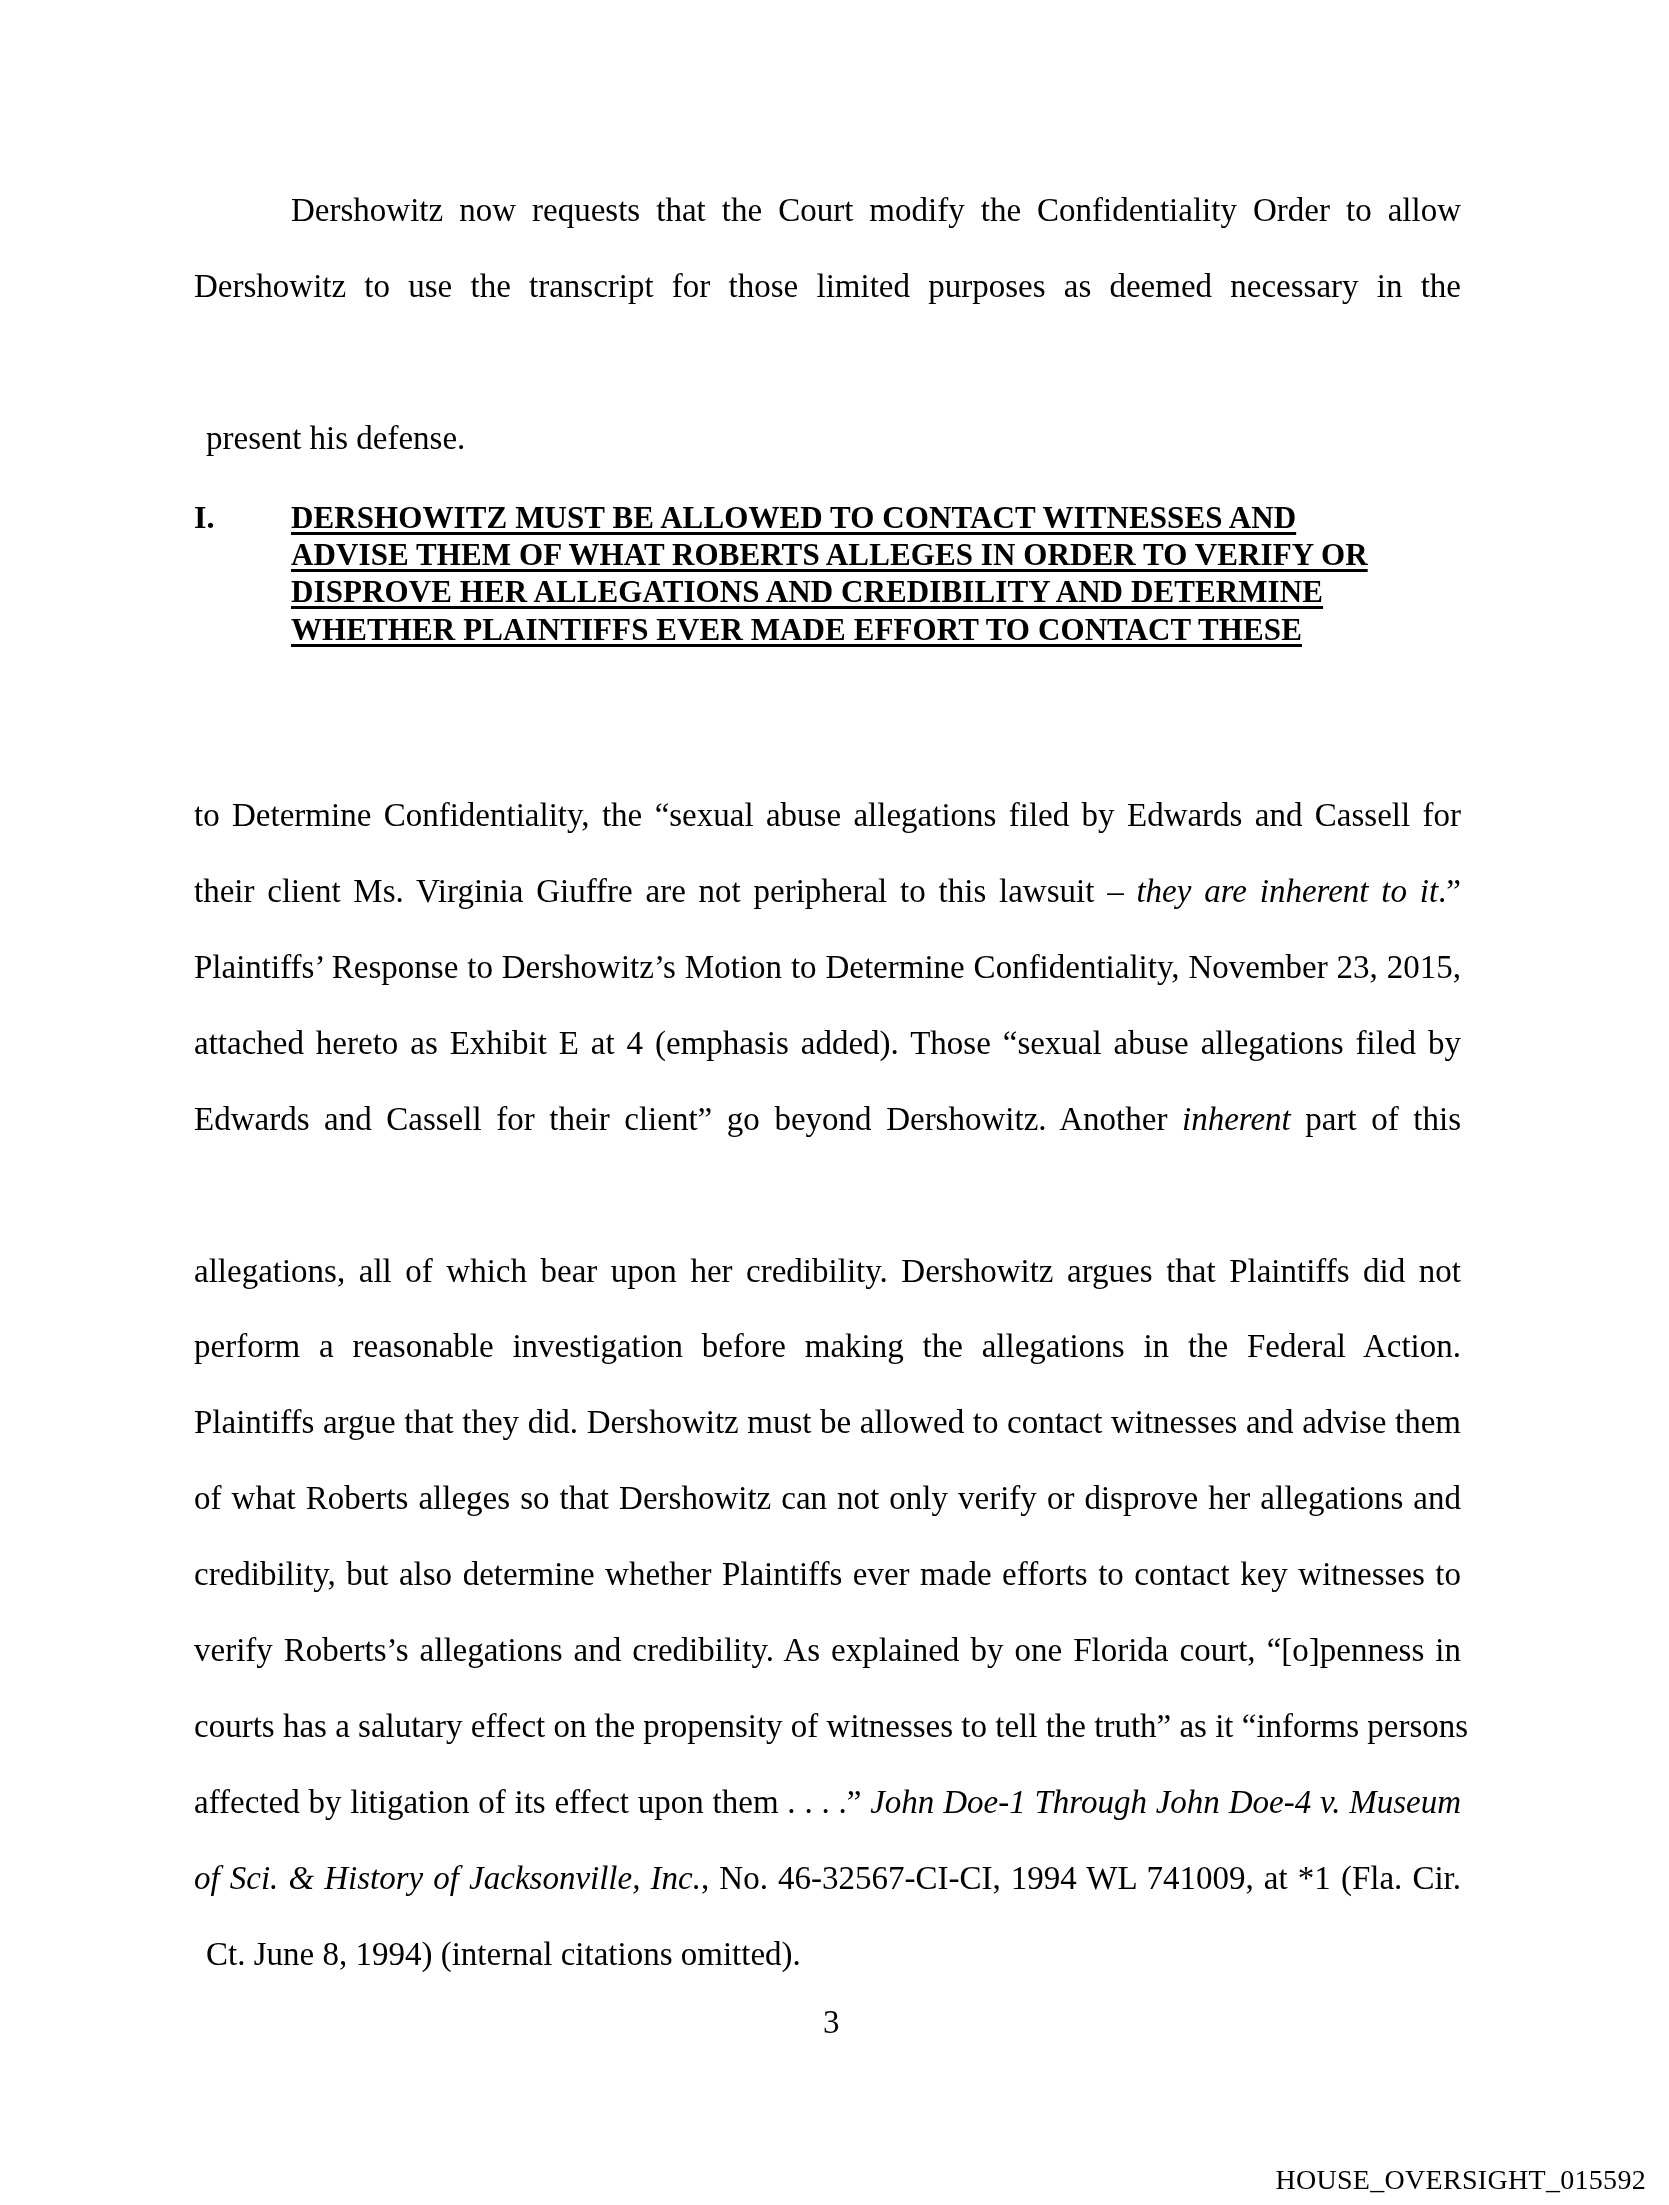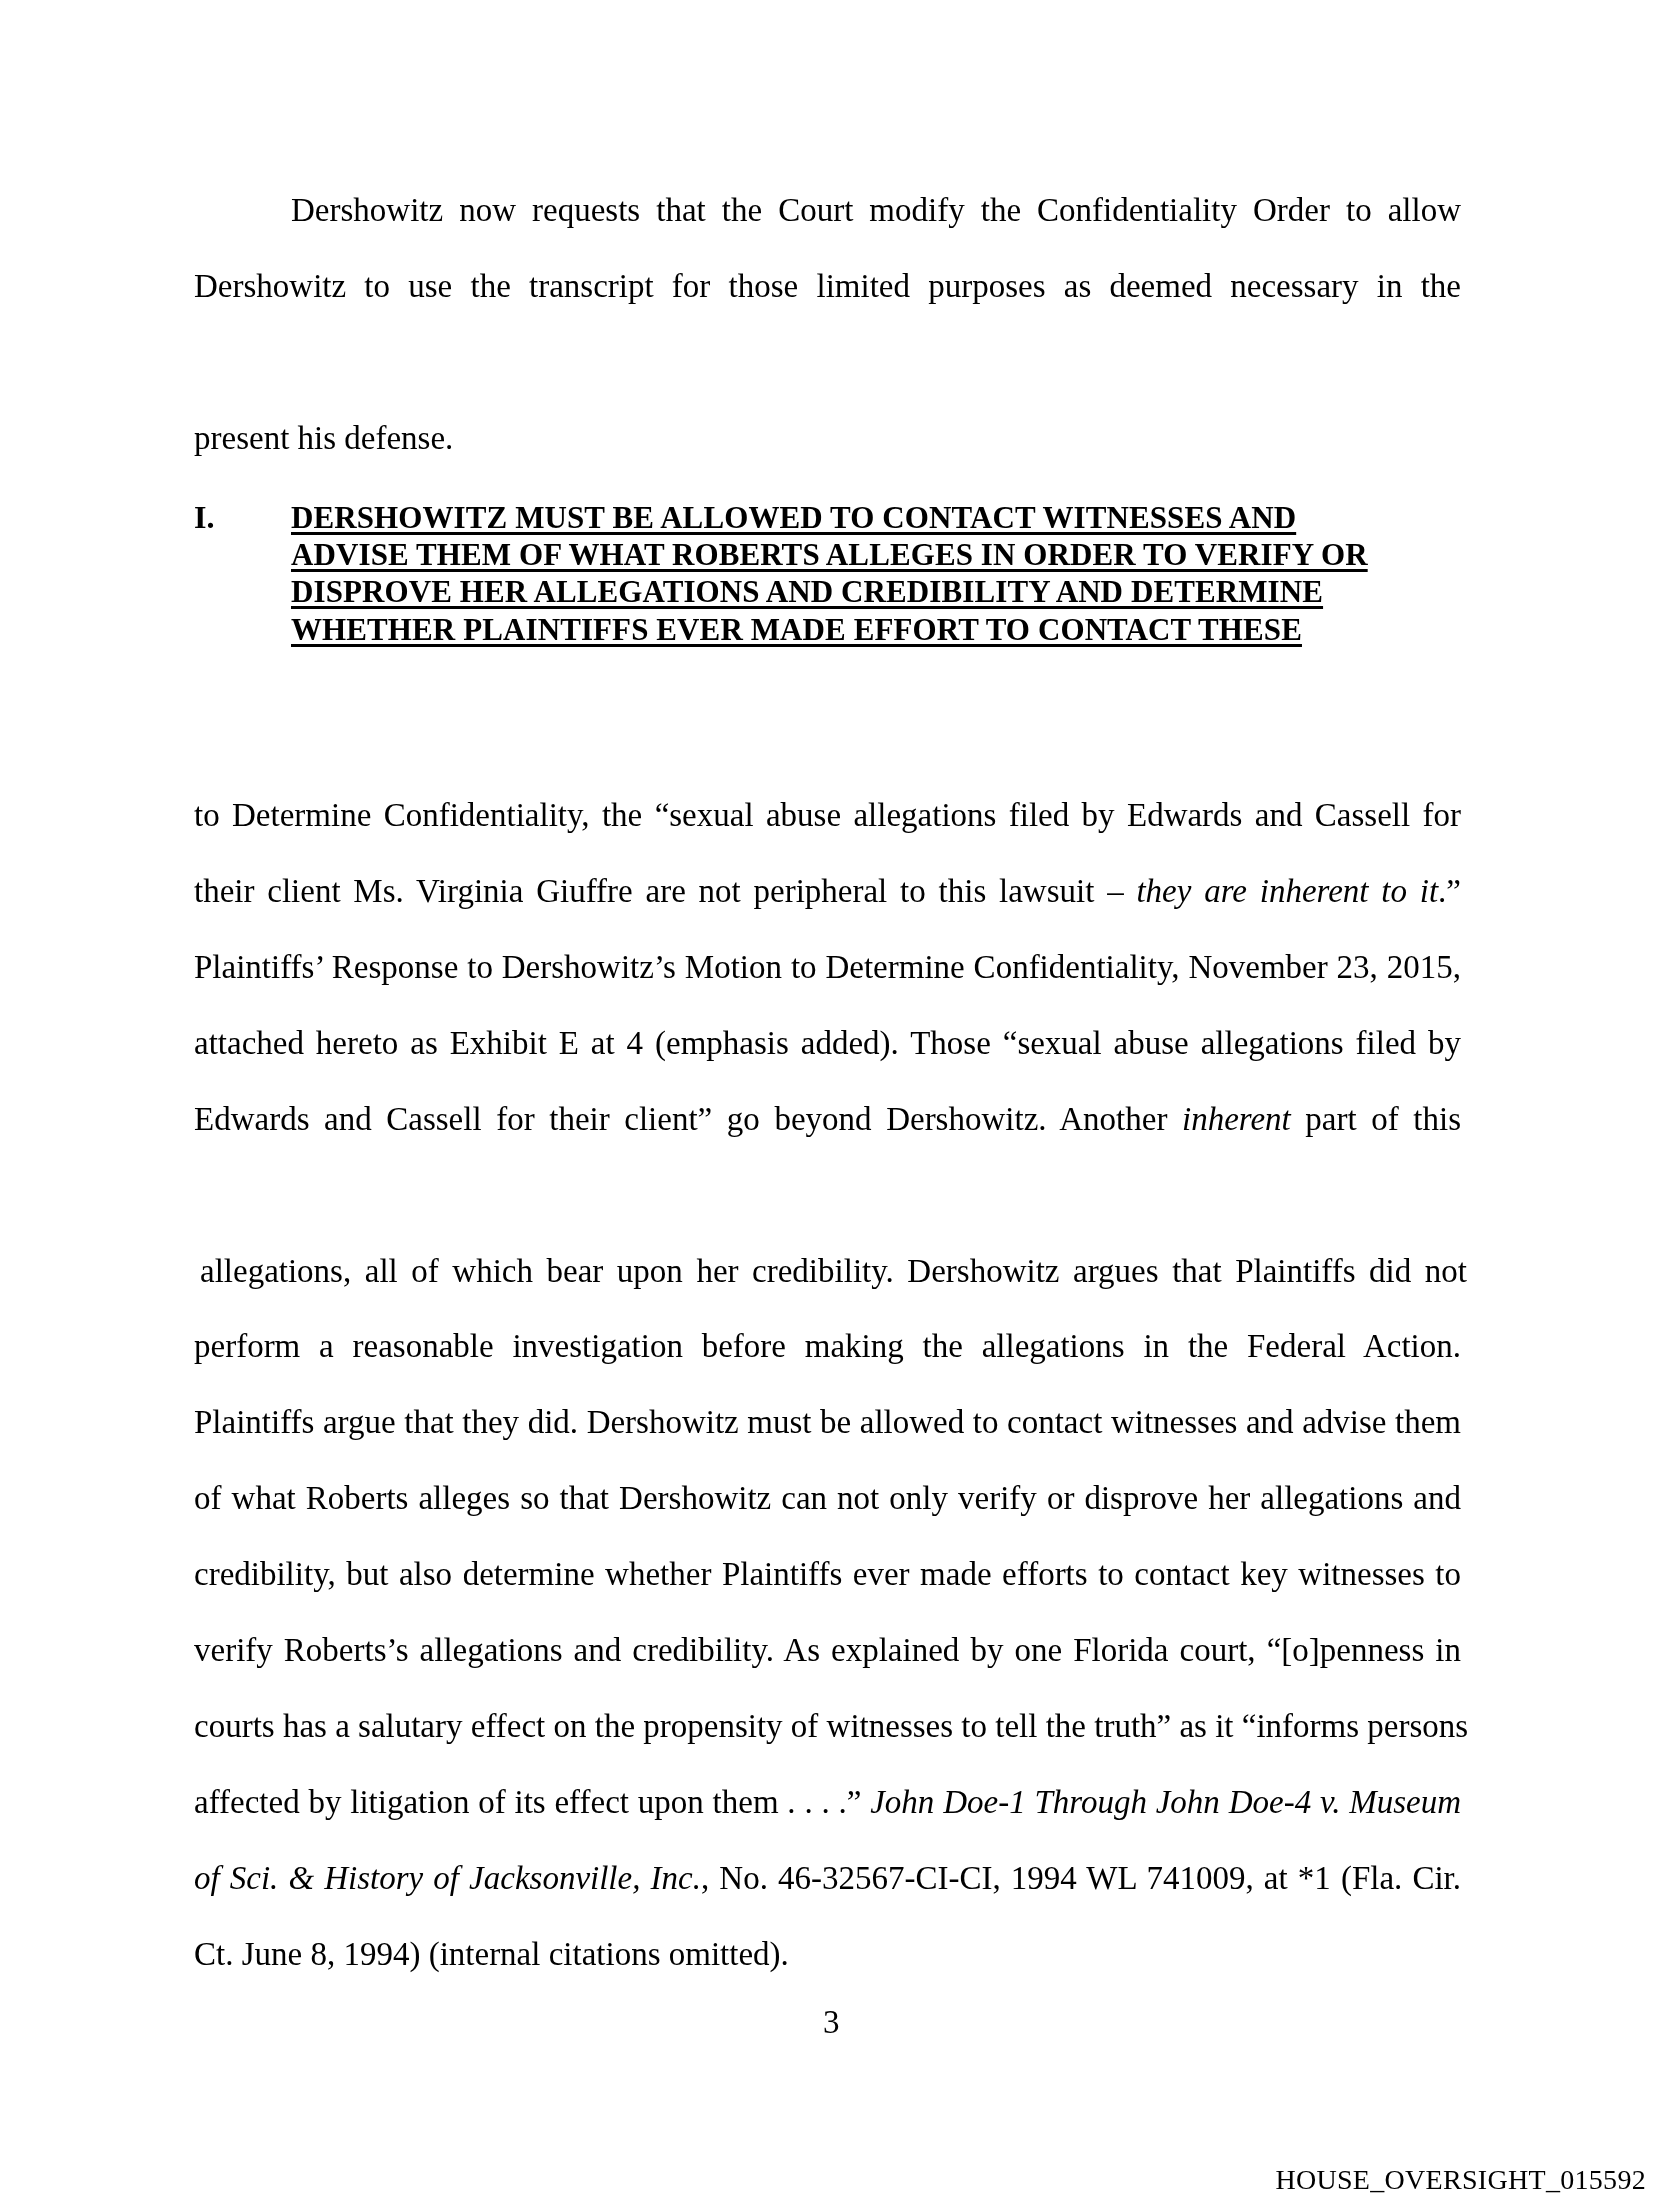--- a/index.html
+++ b/index.html
@@ -5,21 +5,21 @@
   html, body { margin: 0; padding: 0; background: #ffffff; }
   body { width: 1669px; height: 2205px; position: relative; overflow: hidden; color: #000; }
   .page { position: absolute; left: 0; top: 0; width: 1669px; height: 2205px; background: #fff; }
   .serif { font-family: "Liberation Serif", "DejaVu Serif", serif; }
   .line {
     position: absolute; left: 194px; width: 1267px;
     font-size: 33px; line-height: 39px; white-space: nowrap;
     text-align: justify; text-align-last: justify;
   }
   .line.indent { left: 291px; width: 1170px; }
-  .line.last { text-align-last: left; }
+  .line.last { text-align-last: left; margin-left: 12px; }
   .heading-num {
     position: absolute; left: 194px; font-size: 32px; line-height: 37px; font-weight: bold;
   }
   .heading-line {
     position: absolute; left: 291px; font-size: 31px; line-height: 37px; font-weight: bold;
     text-decoration: underline; text-decoration-thickness: 2.6px; text-underline-offset: 3.9px;
     white-space: nowrap; letter-spacing: 0.1px;
   }
   .page-num { position: absolute; left: 823px; top: 2003px; font-size: 33px; line-height: 39px; }
   .bates {
@@ -41,21 +41,21 @@
   <div class="heading-line" style="top:499px;">DERSHOWITZ MUST BE ALLOWED TO CONTACT WITNESSES AND</div>
   <div class="heading-line" style="top:536px;">ADVISE THEM OF WHAT ROBERTS ALLEGES IN ORDER TO VERIFY OR</div>
   <div class="heading-line" style="top:573px;">DISPROVE HER ALLEGATIONS AND CREDIBILITY AND DETERMINE</div>
   <div class="heading-line" style="top:611px;">WHETHER PLAINTIFFS EVER MADE EFFORT TO CONTACT THESE</div>
 
   <div class="line" style="top:796px;">to Determine Confidentiality, the “sexual abuse allegations filed by Edwards and Cassell for</div>
   <div class="line" style="top:872px;"><span>their client Ms. Virginia Giuffre are not peripheral to this lawsuit – </span><i>they are inherent to it</i><span>.”</span></div>
   <div class="line" style="top:948px;">Plaintiffs’ Response to Dershowitz’s Motion to Determine Confidentiality, November 23, 2015,</div>
   <div class="line" style="top:1024px;">attached hereto as Exhibit E at 4 (emphasis added).  Those “sexual abuse allegations filed by</div>
   <div class="line" style="top:1100px;"><span>Edwards and Cassell for their client” go beyond Dershowitz.  Another </span><i>inherent</i><span> part of this</span></div>
-  <div class="line" style="top:1252px;margin-left:6px;">allegations, all of which bear upon her credibility.  Dershowitz argues that Plaintiffs did not</div>
+  <div class="line" style="top:1252px;">allegations, all of which bear upon her credibility.  Dershowitz argues that Plaintiffs did not</div>
   <div class="line" style="top:1327px;">perform a reasonable investigation before making the allegations in the Federal Action.</div>
   <div class="line" style="top:1403px;">Plaintiffs argue that they did.  Dershowitz must be allowed to contact witnesses and advise them</div>
   <div class="line" style="top:1479px;font-family:Liberation Serif, serif;">of what Roberts alleges so that Dershowitz can not only verify or disprove her allegations and</div>
   <div class="line" style="top:1555px;">credibility, but also determine whether Plaintiffs ever made efforts to contact key witnesses to</div>
   <div class="line" style="top:1631px;">verify Roberts’s allegations and credibility.  As explained by one Florida court, “[o]penness in</div>
   <div class="line" style="top:1707px;">courts has a salutary effect on the propensity of witnesses to tell the truth” as it “informs persons</div>
   <div class="line" style="top:1783px;"><span>affected by litigation of its effect upon them . . . .”  </span><i>John Doe-1 Through John Doe-4 v. Museum</i></div>
   <div class="line" style="top:1859px;"><i>of Sci. &amp; History of Jacksonville, Inc.</i><span>, No. 46-32567-CI-CI, 1994 WL 741009, at *1 (Fla. Cir.</span></div>
   <div class="line last" style="top:1935px;">Ct. June 8, 1994) (internal citations omitted).</div>
 

